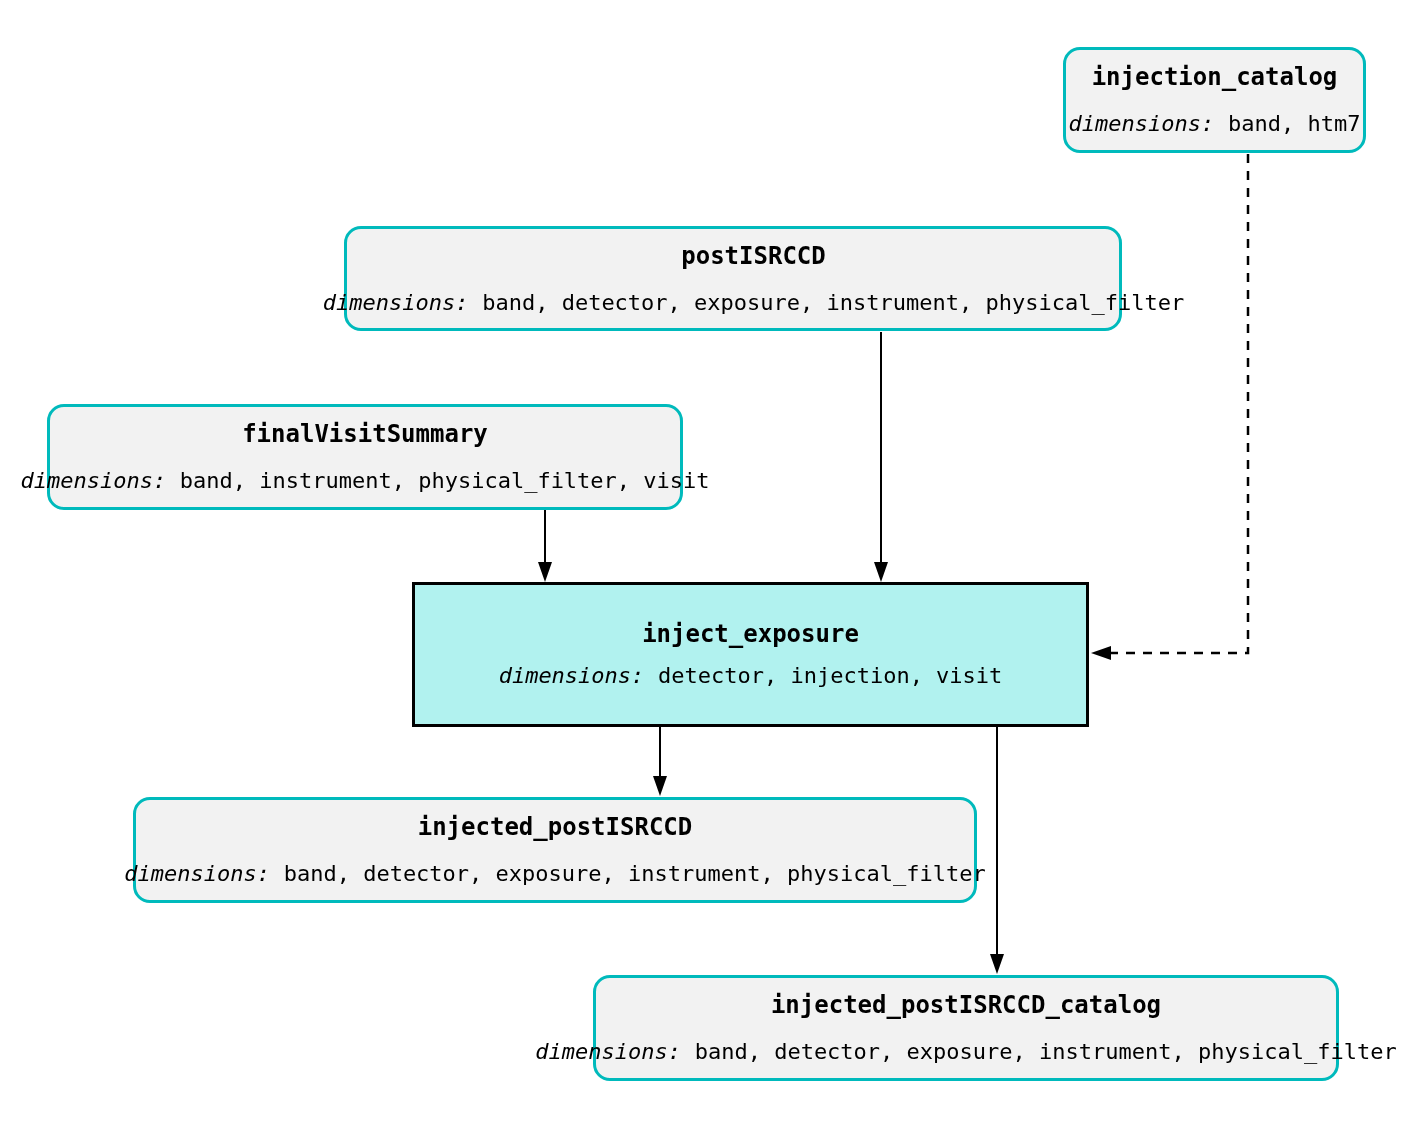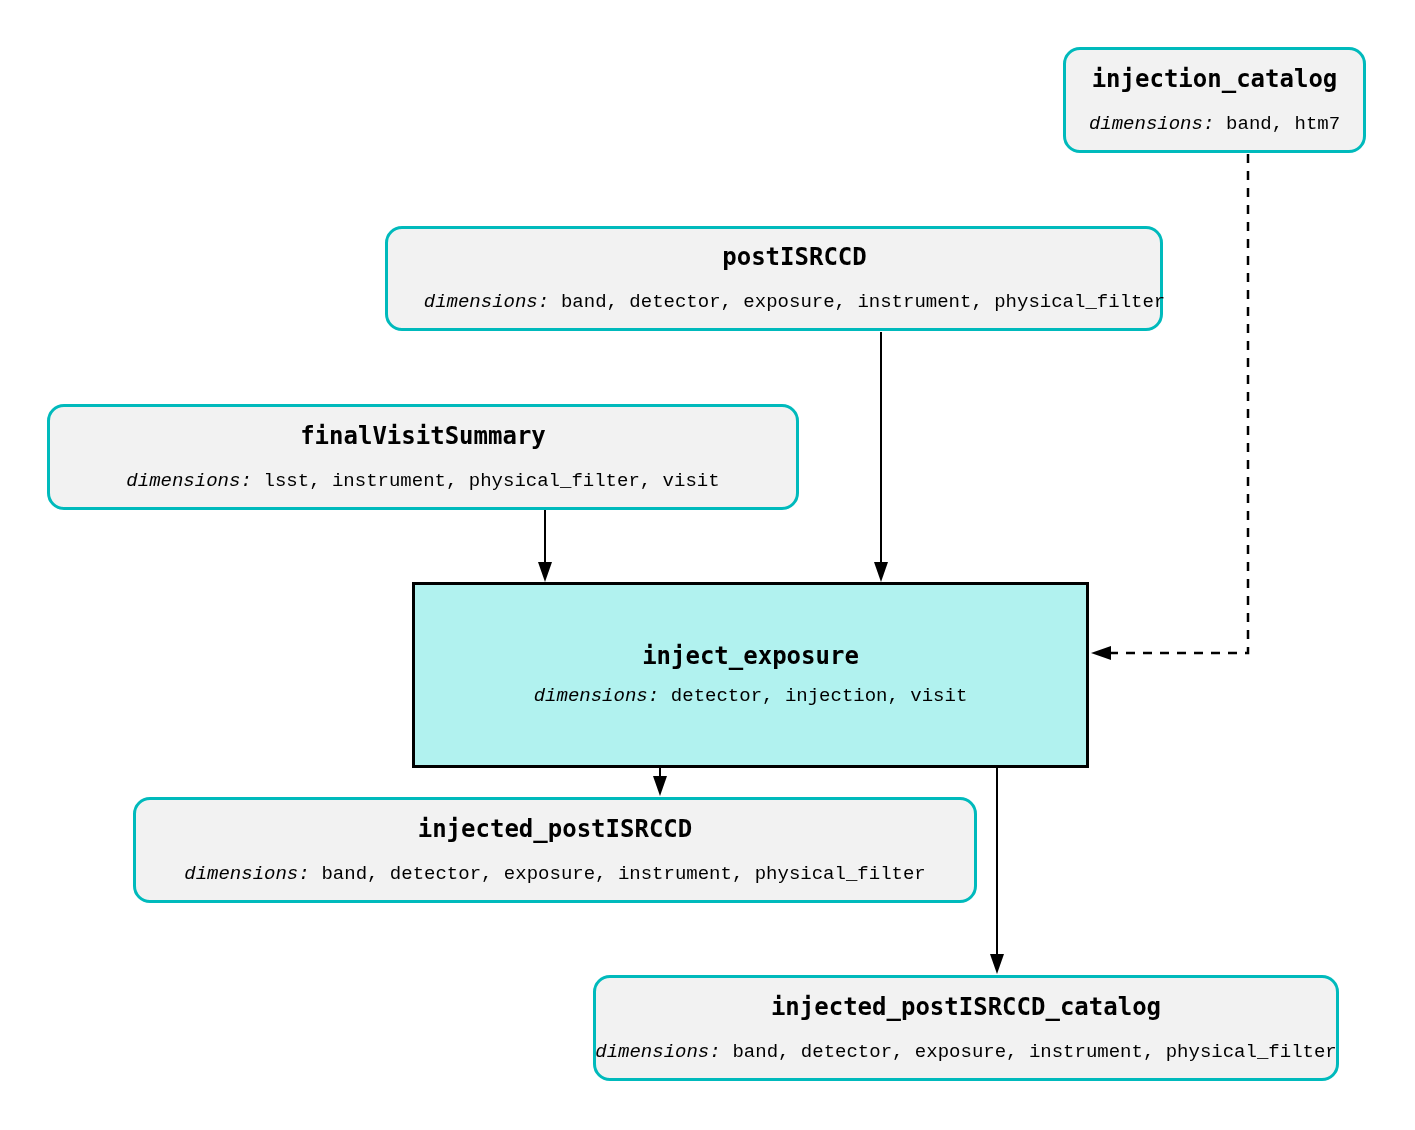--- a/index.html
+++ b/index.html
@@ -44,33 +44,32 @@
     border: 3px solid #000000;
     border-radius: 0;
     gap: 19px;
   }
   .node-title {
     font-size: 24px;
     font-weight: bold;
     white-space: nowrap;
   }
   .node-line {
-    font-size: 19px;
+    font-size: 22px;
     white-space: nowrap;
-    font-family: Liberation Mono, monospace;
   }
   .node-line .dims-label {
     font-style: italic;
     margin-right: 0.62em;
   }
   
   .n-injection-catalog          { left: 1063px; top: 47px;  width: 303px; height: 106px; }
-  .n-postisrccd                 { left: 385px;  top: 226px; width: 778px; height: 105px; padding-left: 41px; }
-  .n-finalvisitsummary          { left: 47px;   top: 404px; width: 752px; height: 106px; }
-  .n-inject-exposure            { left: 412px;  top: 582px; width: 677px; height: 186px; }
+  .n-postisrccd                 { left: 344px;  top: 226px; width: 778px; height: 105px; padding-left: 41px; }
+  .n-finalvisitsummary          { left: 47px;   top: 404px; width: 636px; height: 106px; }
+  .n-inject-exposure            { left: 412px;  top: 582px; width: 677px; height: 145px; }
   .n-injected-postisrccd        { left: 133px;  top: 797px; width: 844px; height: 106px; }
   .n-injected-postisrccd-catalog{ left: 593px;  top: 975px; width: 746px; height: 106px; }
 </style>
 </head>
 <body>
 
 <div class="canvas">
 
   <svg class="edges" width="1415" height="1130" viewBox="0 0 1415 1130" xmlns="http://www.w3.org/2000/svg" aria-hidden="true">
 
@@ -110,21 +109,21 @@
   <div class="node dataset n-postisrccd">
     <div class="node-title">postISRCCD</div>
     <div class="node-line">
       <span class="dims-label">dimensions:</span><span>band, detector, exposure, instrument, physical_filter</span>
     </div>
   </div>
 
   <div class="node dataset n-finalvisitsummary">
     <div class="node-title">finalVisitSummary</div>
     <div class="node-line">
-      <span class="dims-label">dimensions:</span><span>lsst, instrument, physical_filter, visit</span>
+      <span class="dims-label">dimensions:</span><span>band, instrument, physical_filter, visit</span>
     </div>
   </div>
 
   <div class="node task n-inject-exposure">
     <div class="node-title">inject_exposure</div>
     <div class="node-line">
       <span class="dims-label">dimensions:</span><span>detector, injection, visit</span>
     </div>
   </div>
 

